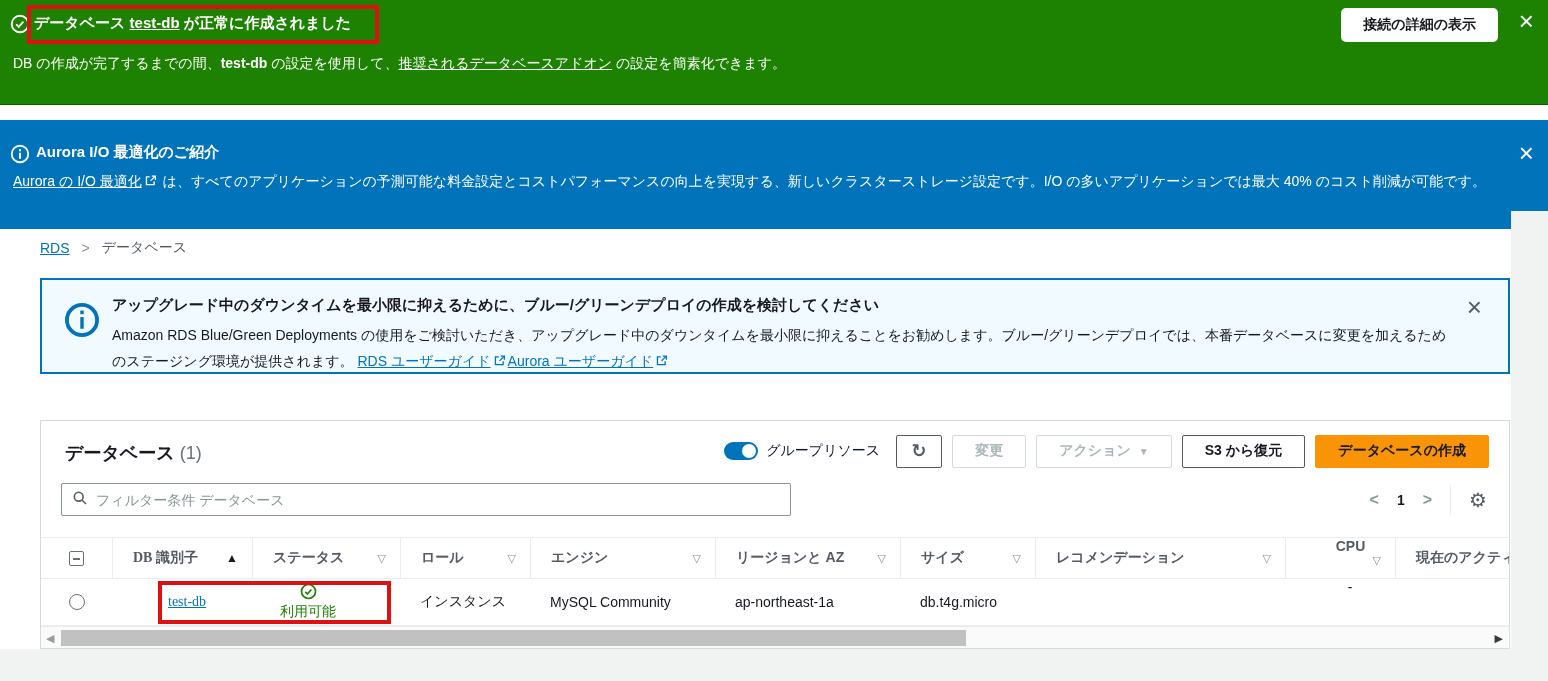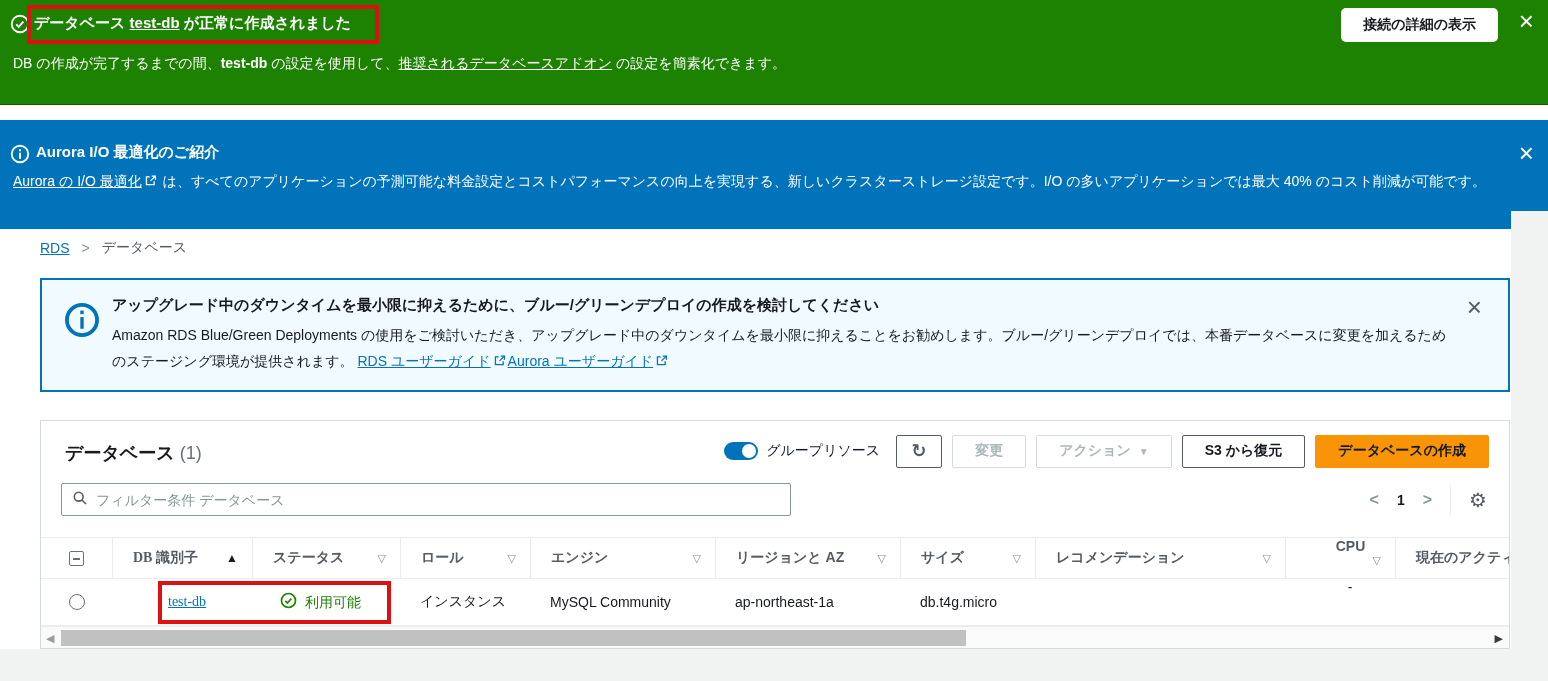--- a/index.html
+++ b/index.html
@@ -26,21 +26,21 @@
   .btn-on-dark { position:absolute; right:50px; top:8px; height:34px; padding:0 22px; background:#fff; border:none; border-radius:5px; font-size:14px; font-weight:700; color:#16191f; cursor:pointer; font-family:inherit; }
   .ext-icon { display:inline-block; vertical-align:-1px; margin:0 2px; }
 
   
   .breadcrumb { position:absolute; left:40px; top:239px; font-size:14px; display:flex; gap:12px; align-items:center; }
   .breadcrumb a { color:var(--link,#0073bb); text-decoration:underline; cursor:pointer; }
   .crumb-sep { color:#879596; font-size:14px; }
   .crumb-current { color:#545b64; }
 
   
-  .alert { position:absolute; left:40px; top:278px; width:1470px; height:114px; background:var(--alert_bg,#f1faff); border:2px solid var(--alert_border,#0073bb); }
+  .alert { position:absolute; left:40px; top:278px; width:1470px; height:96px; background:var(--alert_bg,#f1faff); border:2px solid var(--alert_border,#0073bb); }
   .alert-icon { position:absolute; left:22px; top:22px; color:var(--alert_border,#0073bb); }
   .alert-title { position:absolute; left:70px; top:16px; font-size:15px; font-weight:700; color:#16191f; }
   .alert-body { position:absolute; left:70px; top:42px; width:1338px; font-size:14px; color:#16191f; line-height:26px; }
   .alert .link { color:var(--link,#0073bb); text-decoration:underline; cursor:pointer; }
   .alert .close-x { color:#545b64; top:14px; right:26px; }
 
   
   .right-gutter { position:absolute; left:1511px; top:211px; width:37px; height:470px; background:#f1f3f3; }
   .bottom-strip { position:absolute; left:0; top:649px; width:1548px; height:32px; background:#f1f3f3; }
 
@@ -76,21 +76,21 @@
 
   .data-row { position:absolute; left:0; top:158px; width:1468px; height:47px; display:flex; background:#fff; border-bottom:1px solid #eaeded; }
   .data-row .cell { display:flex; align-items:center; font-size:14px; color:#16191f; padding-left:20px; }
   .c0 { width:71px; justify-content:center; padding-left:0 !important; }
   .c1 { width:140px;font-family:Liberation Serif, serif; } .c2 { width:148px; } .c3 { width:130px; } .c4 { width:185px; }
   .c5 { width:185px; } .c6 { width:135px; } .c7 { width:250px; } .c8 { width:110px;flex-direction:column; }
   .c9 { width:114px; overflow:hidden; white-space:nowrap; }
   .data-row .c1 { padding-left:56px; }
   .data-row .c2 { padding-left:28px; gap:6px; }
   .db-link { color:var(--link,#0073bb); text-decoration:underline; cursor:pointer; }
-  .status-ok { color:var(--status_ok,#1d8102); display:flex; align-items:flex-end; gap:8px; }
+  .status-ok { color:var(--status_ok,#1d8102); display:flex; align-items:center; gap:0;flex-direction:column; }
 
   .checkbox { width:15px; height:15px; border:1px solid #687078; border-radius:2px; background:#fff; position:relative; cursor:pointer; }
   .checkbox .minus { position:absolute; left:3px; top:6px; width:7px; height:2px; background:#687078; }
   .radio { width:16px; height:16px; border:1px solid #687078; border-radius:50%; background:#fff; cursor:pointer; }
 
   .scrollbar { position:absolute; left:0; top:205px; width:1468px; height:22px; background:#fafafa; border-top:1px solid #eaeded; }
   .scroll-thumb { position:absolute; left:20px; top:3px; width:905px; height:16px; background:#c1c1c1; cursor:grab; }
   .scroll-arrow { position:absolute; top:3px; font-size:11px; line-height:16px; cursor:pointer; }
   .scroll-arrow.left { left:5px; color:#9b9b9b; }
   .scroll-arrow.right { right:6px; color:#3a3a3a; }

